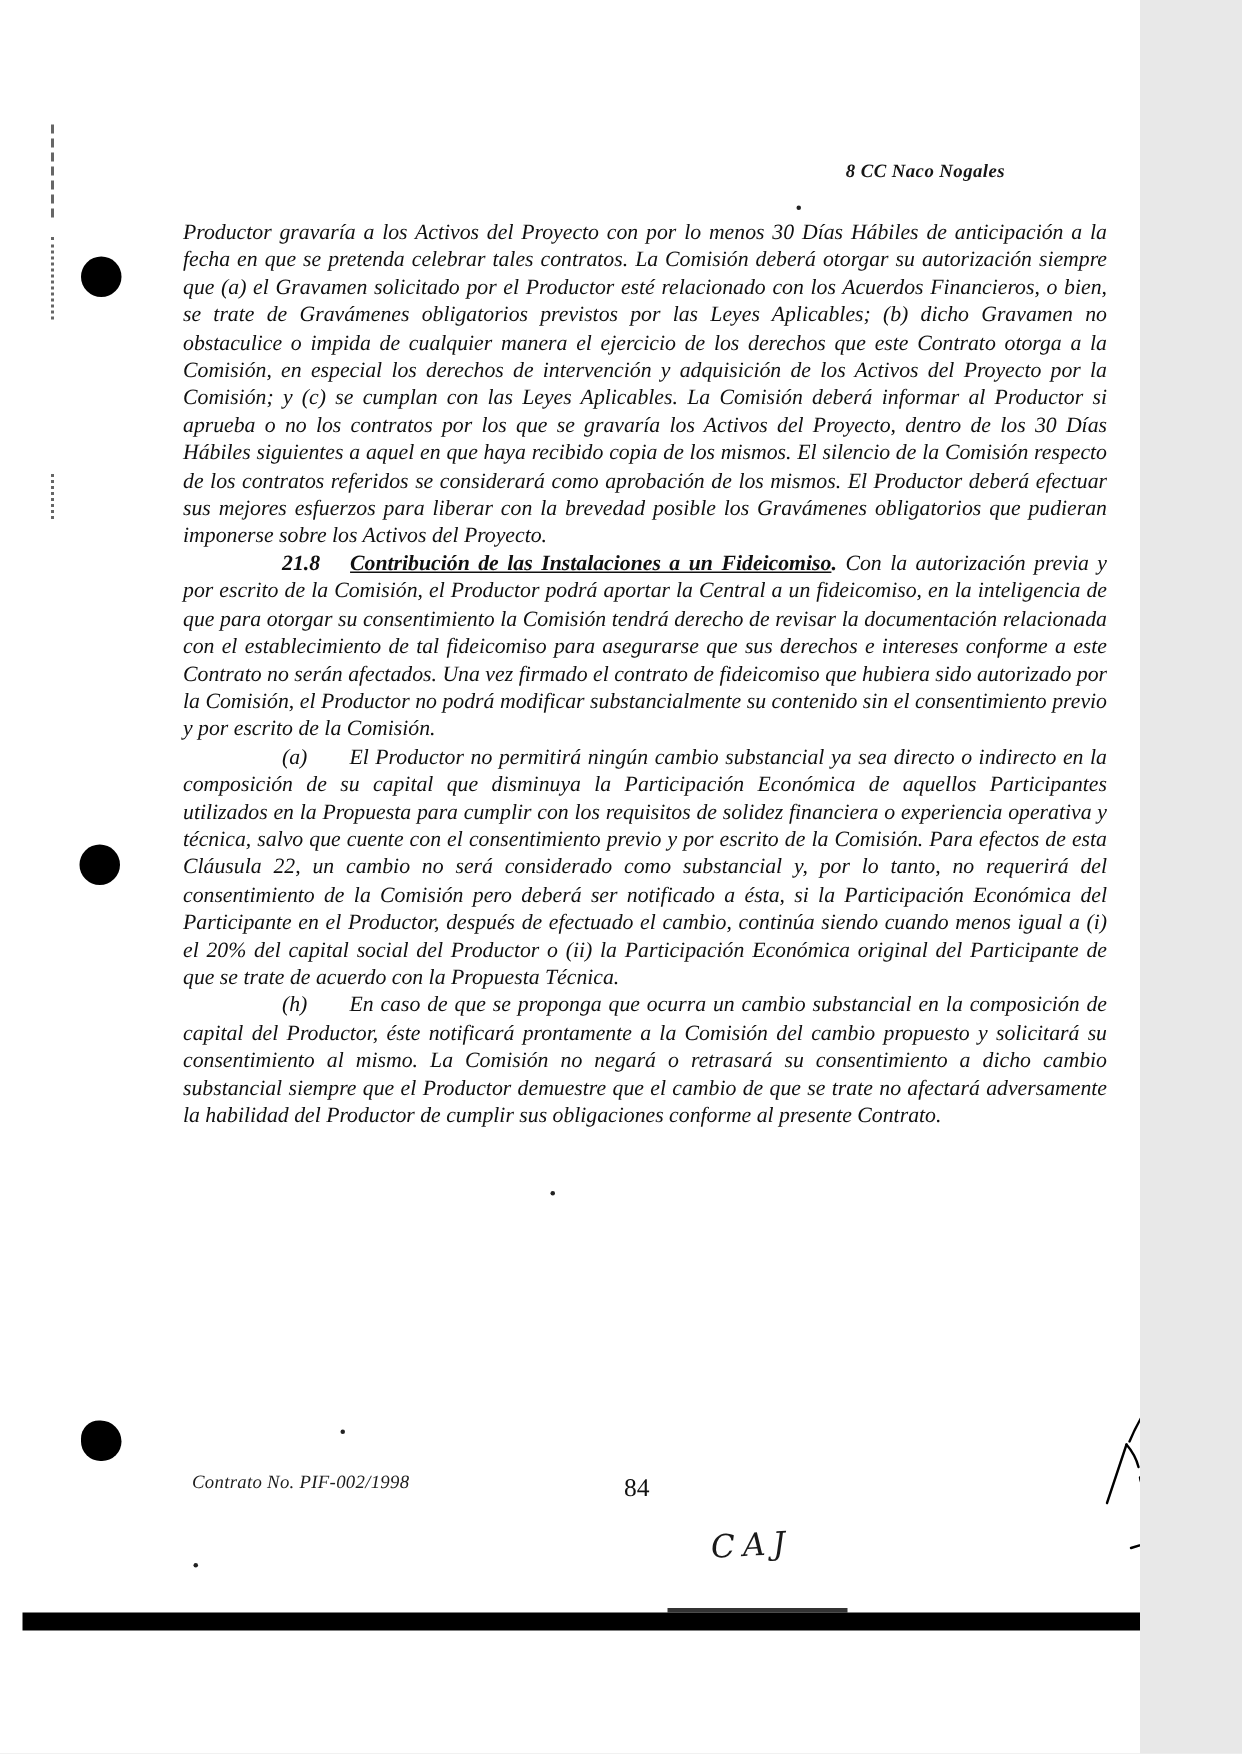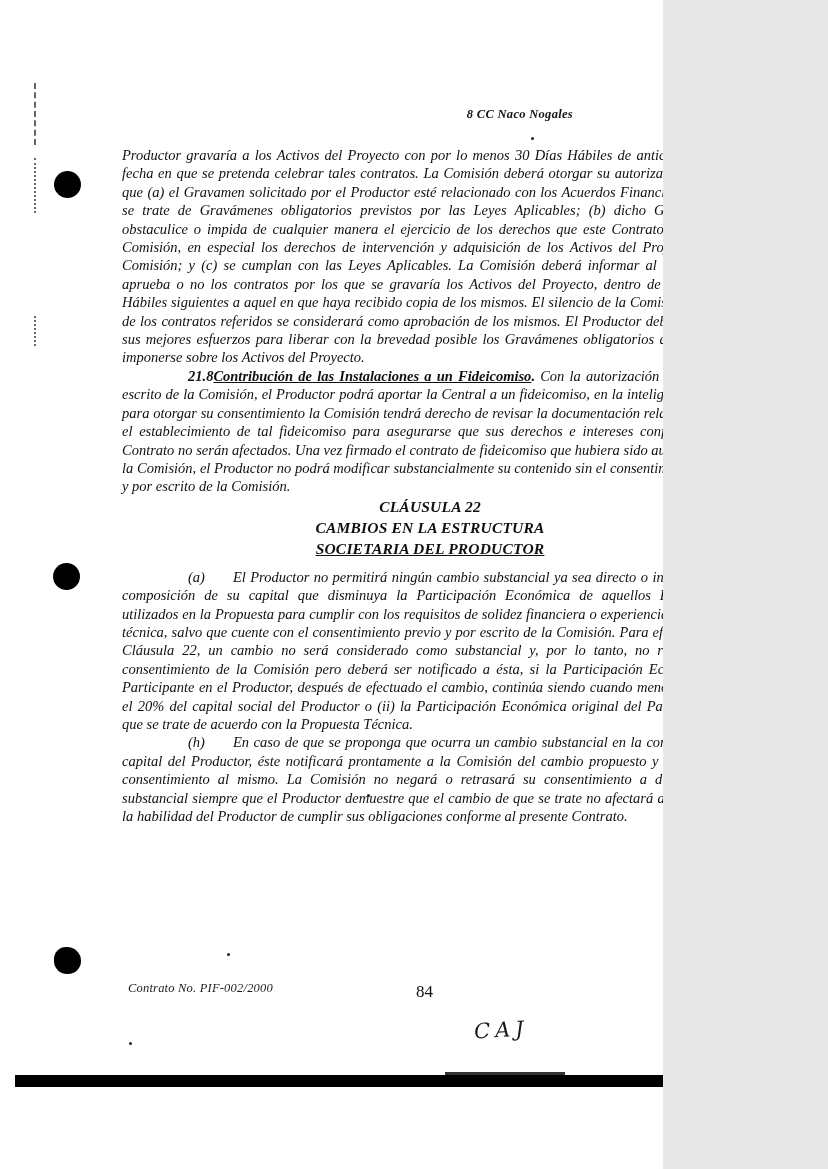--- a/index.html
+++ b/index.html
@@ -1,38 +1,38 @@
 <!DOCTYPE html>
 <html><head>
 <meta charset="utf-8">
 <style>
   html,body{margin:0;padding:0;background:#e8e8e8;}
   .page{
     position:relative;
-    width:663px;height:1169px;
+    width:760px;height:1169px;
     background:#ffffff;
     overflow:hidden;
     font-family:"Liberation Serif","DejaVu Serif",serif;
     color:#101010;
   }
   
   .header-annotation{
     position:absolute;top:107px;right:90px;
     font-size:12.5px;font-weight:bold;font-style:italic;
     letter-spacing:.3px;color:#151515;
   }
   
   .textcol{
     position:absolute;left:122px;top:146px;width:616px;
     font-size:14.5px;line-height:18.4px;text-align:justify;font-style:italic;
   }
   .textcol p{margin:0;}
   .p-continuation{margin-bottom:10px;}
   .p-section{margin-bottom:13px;text-indent:66px;}
-  .sec-num{font-weight:bold;}
+  .sec-num{font-weight:bold;margin-right:20px;}
   .sec-title{font-weight:bold;text-decoration:underline;}
   .sec-sep{font-weight:bold;}
   .clause-heading{
     margin:0 0 9px 0;text-align:center;font-weight:bold;
     font-size:15.5px;line-height:21px;letter-spacing:.2px;
   }
   .clause-heading .u{text-decoration:underline;}
   .p-a{margin-bottom:31px;text-indent:66px;}
   .p-b{margin-bottom:0;text-indent:66px;}
   .para-label{margin-right:28px;}
@@ -92,36 +92,31 @@
   <div class="header-annotation">8 CC Naco Nogales</div>
 
   <div class="textcol">
 
     <p class="p-continuation">Productor gravaría a los Activos del Proyecto con por lo menos 30 Días Hábiles de anticipación a la fecha en que se pretenda celebrar tales contratos.  La Comisión deberá otorgar su autorización siempre que (a) el Gravamen solicitado por el Productor esté relacionado con los Acuerdos Financieros, o bien, se trate de Gravámenes obligatorios previstos por las Leyes Aplicables; (b) dicho Gravamen no obstaculice o impida de cualquier manera el ejercicio de los derechos que este Contrato otorga a la Comisión, en especial los derechos de intervención y adquisición de los Activos del Proyecto por la Comisión; y (c) se cumplan con las Leyes Aplicables.  La Comisión deberá informar al Productor si aprueba o no los contratos por los que se gravaría los Activos del Proyecto, dentro de los 30 Días Hábiles siguientes a aquel en que haya recibido copia de los mismos.  El silencio de la Comisión respecto de los contratos referidos se considerará como aprobación de los mismos.  El Productor deberá efectuar sus mejores esfuerzos para liberar con la brevedad posible los Gravámenes obligatorios que pudieran imponerse sobre los Activos del Proyecto.</p>
 
     <p class="p-section">
       <span class="sec-num">21.8</span><span class="sec-title">Contribución de las Instalaciones a un Fideicomiso</span><span class="sec-sep">.  </span><span>Con la autorización previa y por escrito de la Comisión, el Productor podrá aportar la Central a un fideicomiso, en la inteligencia de que para otorgar su consentimiento la Comisión tendrá derecho de revisar la documentación relacionada con el establecimiento de tal fideicomiso para asegurarse que sus derechos e intereses conforme a este Contrato no serán afectados.  Una vez firmado el contrato de fideicomiso que hubiera sido autorizado por la Comisión, el Productor no podrá modificar substancialmente su contenido sin el consentimiento previo y por escrito de la Comisión.</span>
     </p>
 
-    <div class="clause-heading">
-      <div>CLÁUSULA 22</div>
-      <div>CAMBIOS EN LA ESTRUCTURA</div>
-      <div class="u">SOCIETARIA DEL PRODUCTOR</div>
-    </div>
 
     <p class="p-a">
       <span class="para-label">(a)</span><span>El Productor no permitirá ningún cambio substancial ya sea directo o indirecto en la composición de su capital que disminuya la Participación Económica de aquellos Participantes utilizados en la Propuesta para cumplir con los requisitos de solidez financiera o experiencia operativa y técnica, salvo que cuente con el consentimiento previo y por escrito de la Comisión.  Para efectos de esta Cláusula 22, un cambio no será considerado como substancial y, por lo tanto, no requerirá del consentimiento de la Comisión pero deberá ser notificado a ésta, si la Participación Económica del Participante en el Productor, después de efectuado el cambio, continúa siendo cuando menos igual a (i) el 20% del capital social del Productor o (ii) la Participación Económica original del Participante de que se trate de acuerdo con la Propuesta Técnica.</span>
     </p>
 
     <p class="p-b">
       <span class="para-label">(h)</span><span>En caso de que se proponga que ocurra un cambio substancial en la composición de capital del Productor, éste notificará prontamente a la Comisión del cambio propuesto y solicitará su consentimiento al mismo.  La Comisión no negará o retrasará su consentimiento a dicho cambio substancial siempre que el Productor demuestre que el cambio de que se trate no afectará adversamente la habilidad del Productor de cumplir sus obligaciones conforme al presente Contrato.</span>
     </p>
   </div>
 
-  <div class="footer-contract">Contrato No. PIF-002/2000</div>
+  <div class="footer-contract">Contrato No. PIF-002/1998</div>
   <div class="footer-page">84</div>
   <div class="initials">CAJ</div>
 
   <svg class="handwriting" width="110" height="130" viewBox="0 0 110 130">
     <g stroke="#000" stroke-width="1.6" fill="none" stroke-linecap="round">
       <path d="M46 12 q-6 9 -11 21"></path>
       <path d="M33 35 L20 74"></path>
       <path d="M33 35 q6 7 8 15"></path>
       <path d="M42 57 q1 8 9 7"></path>
       <path d="M45 24 l0 3 M46 32 l0 3 M47 41 l0 3"></path>

